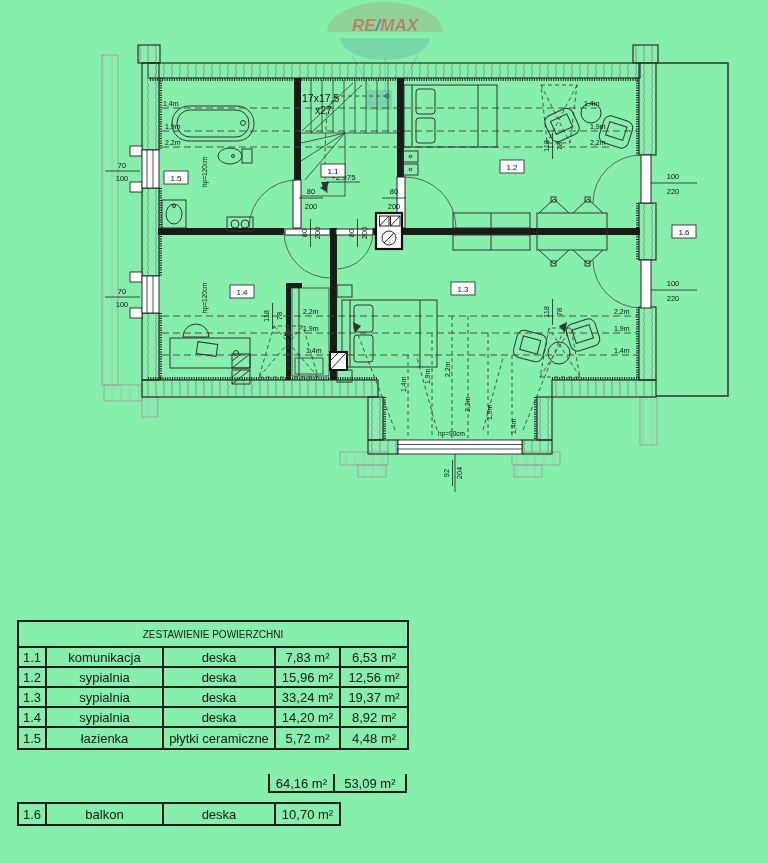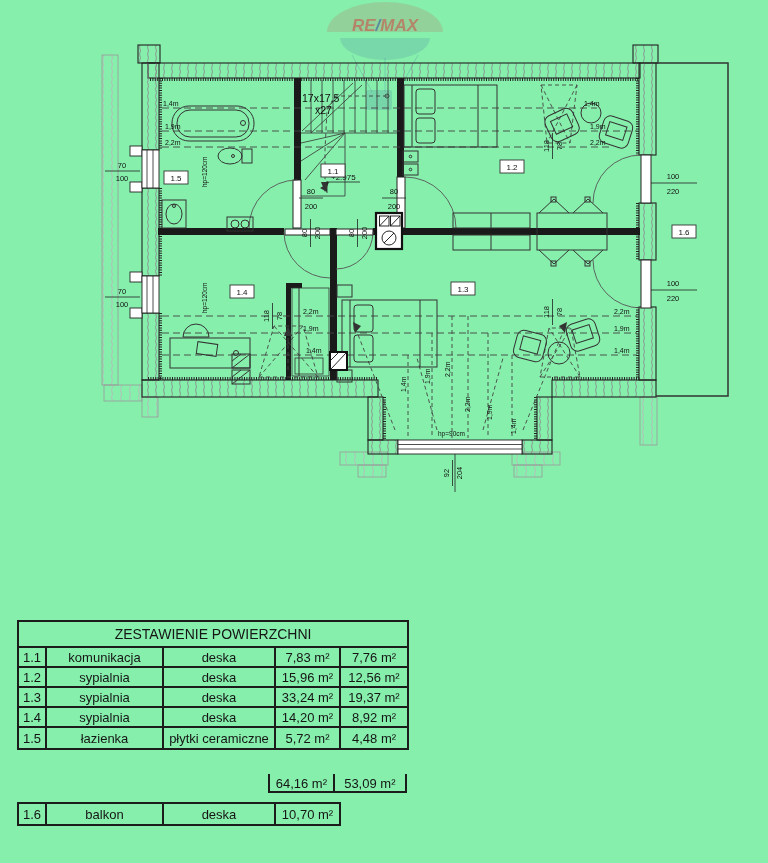--- a/index.html
+++ b/index.html
@@ -26,21 +26,21 @@
   .arc{fill:none;stroke:#555;stroke-width:0.9;}
   .winr{fill:#fff;stroke:#222;stroke-width:0.9;}
   .arrow{fill:#333;stroke:none;}
   
   .areas{position:absolute;left:17px;top:620px;width:392px;color:#151515;}
   table{border-collapse:collapse;}
   .tA{width:390px;table-layout:fixed;}
   .tB{width:324px;table-layout:fixed;margin-top:9px;}
   td{border:2px solid #1c1c1c;text-align:center;vertical-align:middle;
      padding:0;font-size:13px;color:#151515;overflow:hidden;}
-  td.title{height:24px;font-size:14px;margin-top:38px;}
+  td.title{height:24px;font-size:10px;margin-top:38px;}
   td.head{height:52px;font-size:13px;line-height:1.25;}
   td.cell{height:18px;}
   td.cell15{height:20px;}
   .totalrow{display:flex;width:390px;margin-top:24px;}
   .totalrow .spacer{width:257px;}
   .totalrow .tcell{height:19px;line-height:19px;text-align:center;font-size:13px;
       border:2px solid #1c1c1c;border-top:none;box-sizing:border-box;}
   .totalrow .c4{width:66px;border-right:none;}
   .totalrow .c5{width:76px;}
 </style>
@@ -518,21 +518,21 @@
         </colgroup>
     <tbody>
           <tr>
             <td class="title" colspan="5">ZESTAWIENIE POWIERZCHNI</td>
           </tr>
     <tr>
       <td class="cell">1.1</td>
       <td class="cell">komunikacja</td>
       <td class="cell">deska</td>
       <td class="cell">7,83 m²</td>
-      <td class="cell">7,76 m²</td>
+      <td class="cell">6,53 m²</td>
     </tr>
     <tr>
       <td class="cell">1.2</td>
       <td class="cell">sypialnia</td>
       <td class="cell">deska</td>
       <td class="cell">15,96 m²</td>
       <td class="cell">12,56 m²</td>
     </tr>
     <tr>
       <td class="cell">1.3</td>

